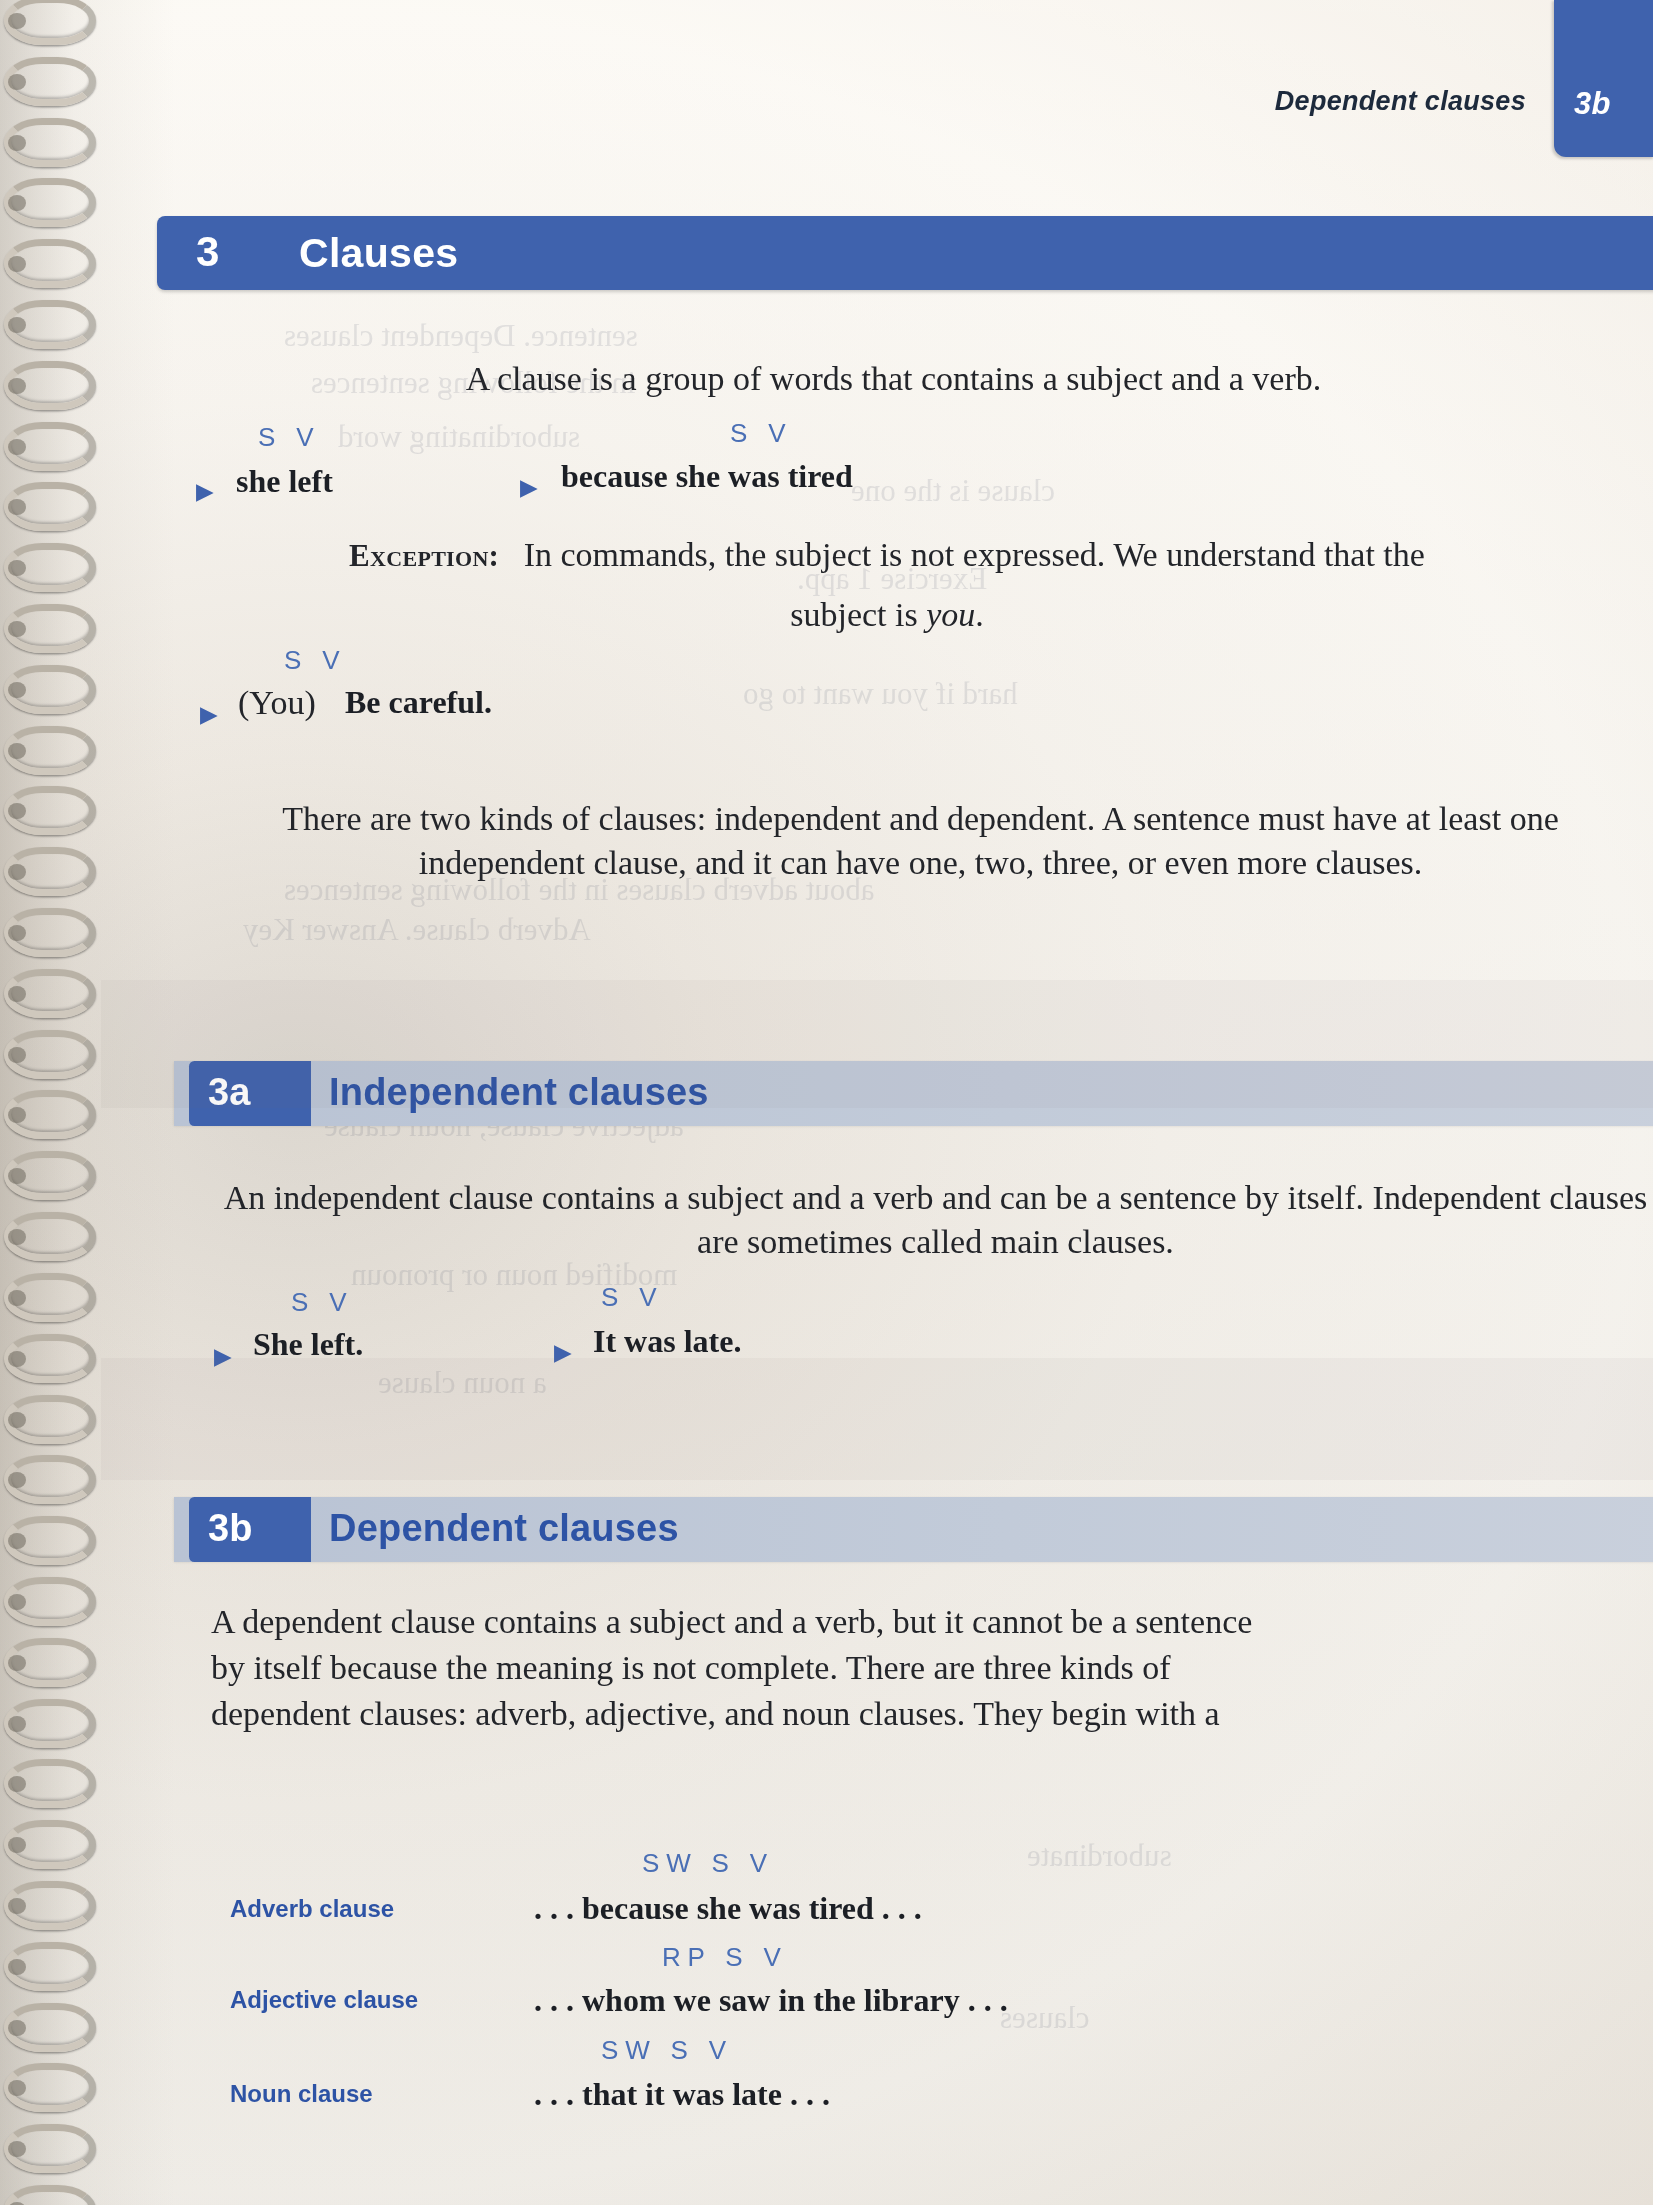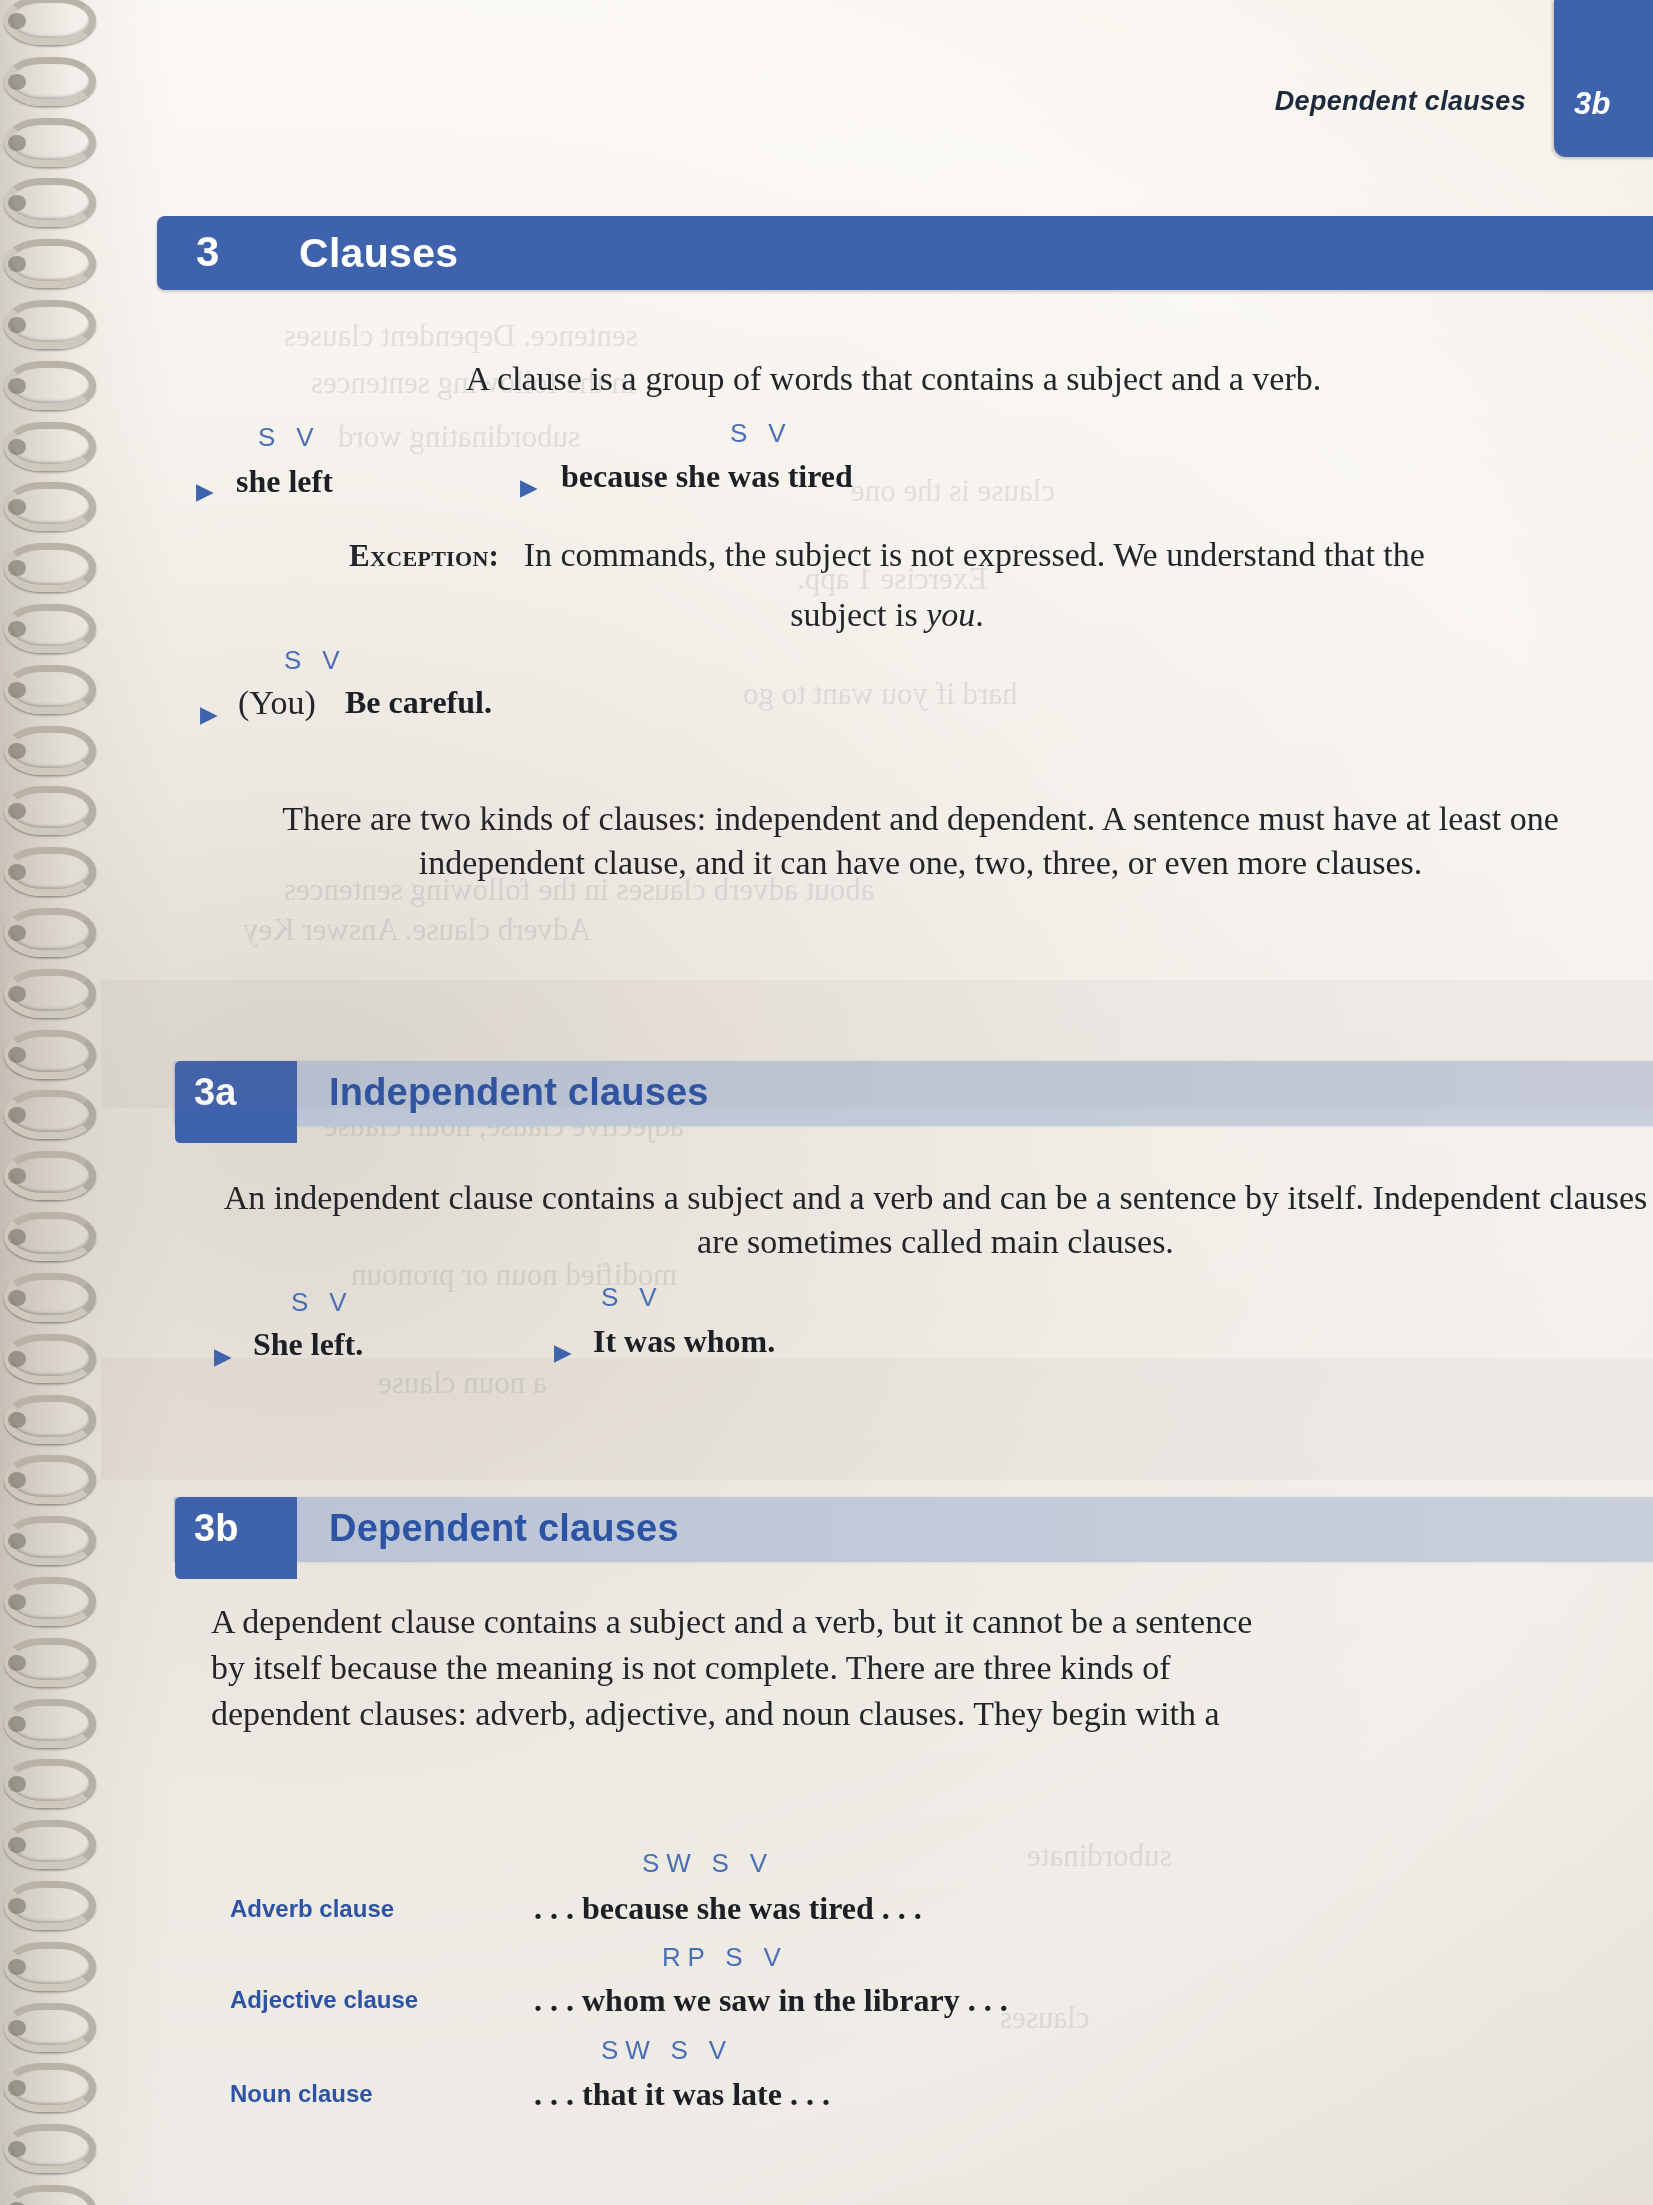--- a/index.html
+++ b/index.html
@@ -77,21 +77,21 @@
     letter-spacing:0.3px;
   }
 
   
   .subbar{
     position:absolute;left:174px;width:1513px;height:65px;
     background:linear-gradient(90deg,#b9c3d4 0%, #c2cbd9 55%, #c9d0dc 100%);
     box-shadow:0 1.4px 2.7px rgba(0,0,0,.12);
   }
   .subbar .chip{
-    position:absolute;left:1px;top:0;width:122px;height:82px;background:#3f62ad;
+    position:absolute;left:15px;top:0;width:122px;height:65px;background:#3f62ad;
     border-top-left-radius:5.4px;border-bottom-left-radius:5.4px;
   }
   .subbar .chip span{
     position:absolute;left:19px;top:9.5px;color:#fff;
     font-family:"Liberation Sans", sans-serif;font-weight:bold;font-size:38px;
   }
   .subbar .sttl{
     position:absolute;left:155px;top:9.5px;color:#2d53a5;
     font-family:"Liberation Sans", sans-serif;font-weight:bold;font-size:38px;
     letter-spacing:0.2px;
@@ -238,21 +238,21 @@
   </div>
 
   <div class="para" style="left:209px;top:1176px;width:1453px;line-height:1.28">An independent clause contains a subject and a verb and can be a sentence by itself. Independent clauses are sometimes called main clauses.</div>
 
   <div class="sv" style="left:291px;top:1287px">S    V</div>
   <div class="tri" style="left:214px;top:1345px">▶</div>
   <div class="ex" style="left:253px;top:1326px">She left.</div>
 
   <div class="sv" style="left:601px;top:1282px">S   V</div>
   <div class="tri" style="left:554px;top:1341px">▶</div>
-  <div class="ex" style="left:593px;top:1323px">It was whom.</div>
+  <div class="ex" style="left:593px;top:1323px">It was late.</div>
 
   <div class="subbar" style="top:1497px">
     <div class="chip">
         <span>3b</span>
       </div>
     <div class="sttl">Dependent clauses</div>
   </div>
 
   <div class="para" style="left:211px;top:1601px">A dependent clause contains a subject and a verb, but it cannot be a sentence</div>
   <div class="para" style="left:211px;top:1647px">by itself because the meaning is not complete. There are three kinds of</div>

